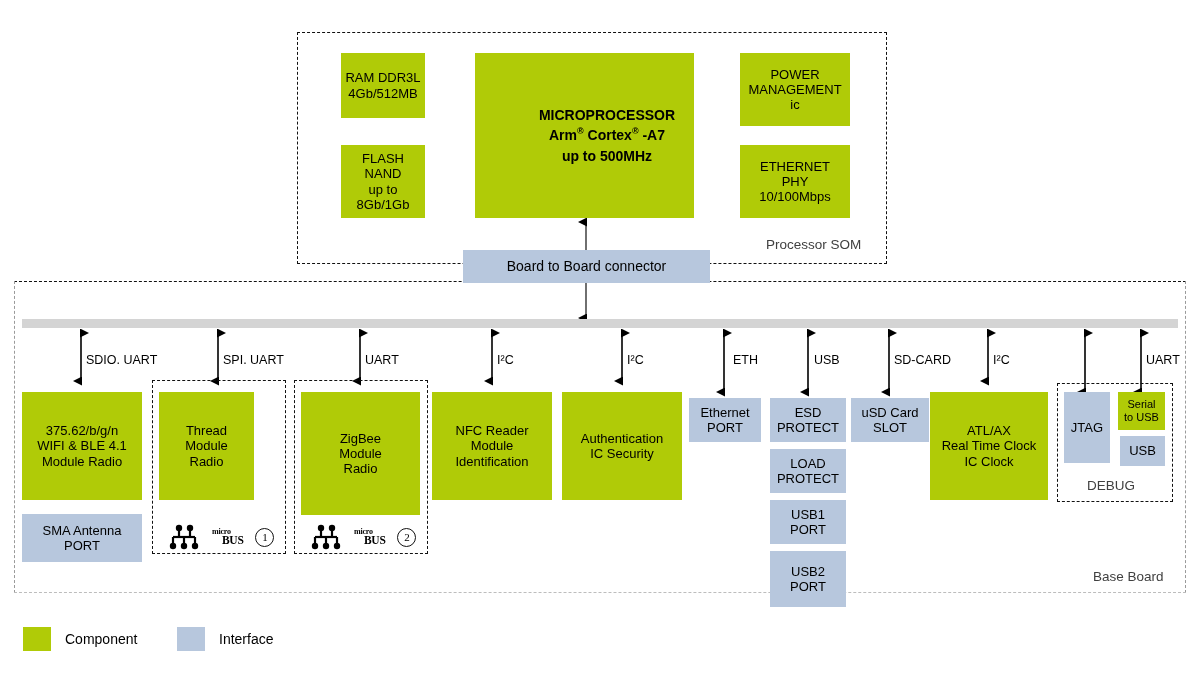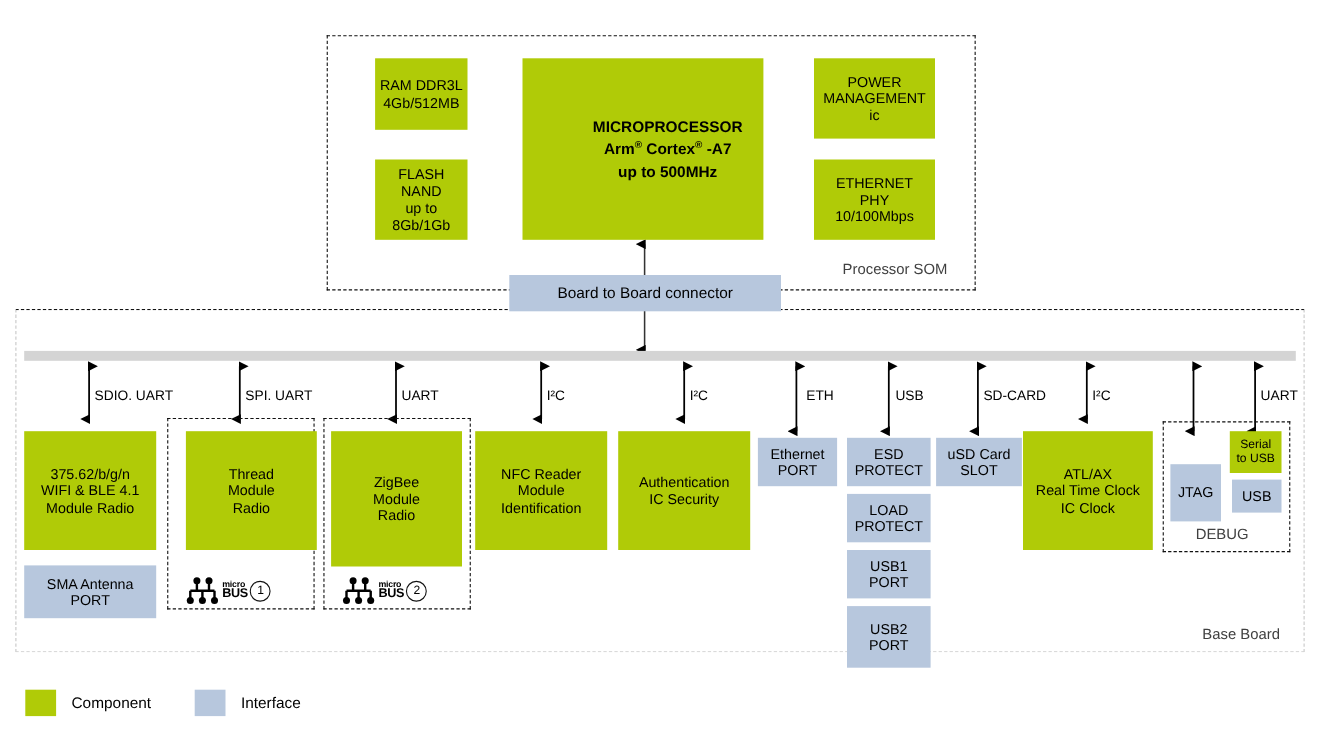--- a/index.html
+++ b/index.html
@@ -71,28 +71,29 @@
     font-size:12.5px;
     color:#000;
     white-space:nowrap;
   }
 
   
   .mikro{
     position:absolute;
     display:flex;
     align-items:center;
-    gap:2px;
+    gap:12px;
+    font-family:Liberation Serif, serif;
   }
   .mikro .mtext{
     display:flex;flex-direction:column;align-items:flex-start;
     line-height:0.92;
   }
   .mikro .mtext .m1{font-size:8px;font-weight:bold;letter-spacing:-0.2px;}
-  .mikro .mtext .m2{font-size:11.5px;font-weight:bold;letter-spacing:-0.3px;}
+  .mikro .mtext .m2{font-size:11.5px;font-weight:bold;letter-spacing:-0.3px;margin-left:10px;}
   .mikro .mnum{
     width:17px;height:17px;border:1.2px solid #111;border-radius:50%;
     display:flex;align-items:center;justify-content:center;
     font-size:11px;
   }
 
   
   .legend{position:absolute;display:flex;align-items:center;}
   .legend .sw{width:28px;height:24px;}
   .legend .lab{font-size:14px;margin-left:14px;}
@@ -205,21 +206,21 @@
     </div>
   </div>
 
   <div class="blk blue" style="left:22px;top:514px;width:120px;height:48px;">
     <div>
       <div>SMA Antenna</div>
       <div>PORT</div>
     </div>
   </div>
 
-  <div class="blk green" style="left:169px;top:392px;width:119px;height:108px;justify-content:center;">
+  <div class="blk green" style="left:159px;top:392px;width:95px;height:108px;justify-content:center;">
     <div>
       <div>Thread</div>
       <div>Module</div>
       <div>Radio</div>
     </div>
   </div>
 
   <div class="blk green" style="left:301px;top:392px;width:119px;height:123px;">
     <div>
       <div>ZigBee</div>
@@ -284,21 +285,21 @@
 
   <div class="blk green" style="left:930px;top:392px;width:118px;height:108px;">
     <div>
       <div>ATL/AX</div>
       <div>Real Time Clock</div>
       <div>IC Clock</div>
     </div>
   </div>
 
   <div class="abs group-dash-thin" style="left:1057px;top:383px;width:116px;height:119px;"></div>
-  <div class="blk blue" style="left:1064px;top:392px;width:46px;height:52px;margin-top:30px;">
+  <div class="blk blue" style="left:1064px;top:392px;width:46px;height:71px;">
     <span>JTAG</span>
   </div>
   <div class="blk green" style="left:1118px;top:392px;width:47px;height:38px;font-size:11px;">
     <div>
       <div>Serial</div>
       <div>to USB</div>
     </div>
   </div>
   <div class="blk blue" style="left:1120px;top:436px;width:45px;height:30px;">
     <span>USB</span>

